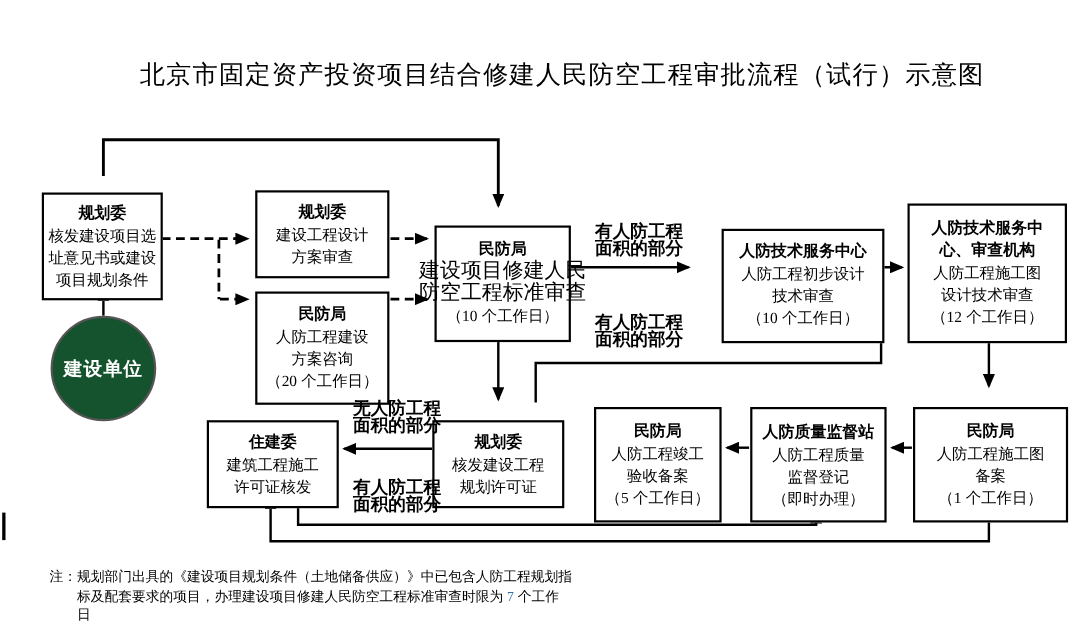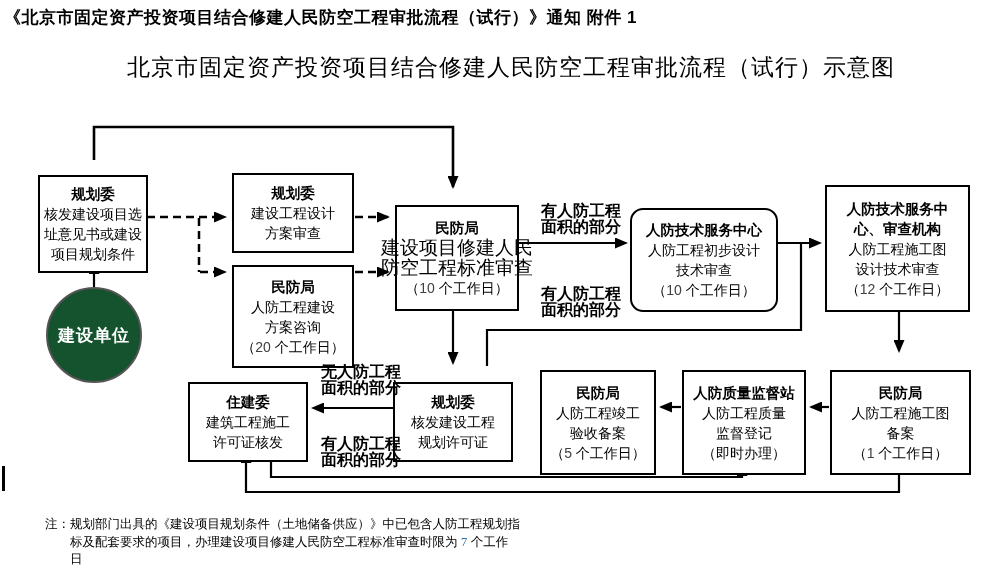--- a/index.html
+++ b/index.html
@@ -11,21 +11,21 @@
   .doc-header { position:absolute; left:4px; top:6px; font-size:17px; font-weight:bold; letter-spacing:0.5px; white-space:nowrap; }
   .diagram-title { position:absolute; left:127px; top:52px; font-size:23px; font-weight:normal; letter-spacing:1px; white-space:nowrap; }
   .box {
     position:absolute; background:#fff; border:2px solid #000; box-sizing:border-box;
     display:flex; flex-direction:column; align-items:center; justify-content:center;
     text-align:center; padding:2px 1px; z-index:2;margin-top:15px;
   }
   .box-title { font-weight:bold; font-size:14.5px; line-height:20px; white-space:pre; }
   .box-body  { font-size:14px; line-height:20px; white-space:pre; }
   .duration  { font-size:14px; line-height:20px; white-space:pre; }
-  .duration .num { color:#404040; font-family:Liberation Sans, sans-serif; }
+  .duration .num { color:#000000; font-family:Liberation Serif, serif; }
   .start-circle {
     position:absolute; left:46px; top:287px; width:96px; height:96px; border-radius:50%;
     background:#14532d; border:2px solid #555; box-sizing:border-box; z-index:2;
     display:flex; align-items:center; justify-content:center;
     color:#fff; font-weight:bold; font-size:17px; letter-spacing:1px;
   }
   .edge-label { position:absolute; font-size:16px; line-height:16px; white-space:pre; z-index:3;font-weight:bold; }
   .note { position:absolute; left:45px; top:516px; display:flex; font-size:12.5px; line-height:17.5px; }
   .note-prefix { white-space:pre; }
   .note-body { white-space:pre-line; width:520px; }
@@ -60,21 +60,20 @@
     </g>
     <g stroke="#000" fill="none" stroke-width="2.5" stroke-dasharray="8,5">
       <line x1="147" y1="217" x2="225" y2="217" marker-end="url(#arr)"></line>
       <line x1="199" y1="218" x2="199" y2="272"></line>
       <line x1="200" y1="272" x2="225" y2="272" marker-end="url(#arr)"></line>
       <line x1="355" y1="217" x2="388" y2="217" marker-end="url(#arr)"></line>
       <line x1="355" y1="272" x2="388" y2="272" marker-end="url(#arr)"></line>
     </g>
   </svg>
 
-  <div class="doc-header">《北京市固定资产投资项目结合修建人民防空工程审批流程（试行）》通知 附件 1</div>
   <div class="diagram-title">北京市固定资产投资项目结合修建人民防空工程审批流程（试行）示意图</div>
 
   <div class="start-circle">
     <span>建设单位</span>
   </div>
 
   <div class="box" style="left:38px; top:160px; width:110px; height:98px;">
     <div class="box-title">规划委</div>
     <div class="box-body">核发建设项目选
 址意见书或建设
@@ -94,21 +93,21 @@
     <div class="duration"><span>（</span><span class="num">20</span><span> 个工作日）</span></div>
   </div>
 
   <div class="box" style="left:395px; top:190px; width:124px; height:106px;">
     <div class="box-title">民防局</div>
     <div class="box-body" style="font-size:19px;">建设项目修建人民
 防空工程标准审查</div>
     <div class="duration"><span>（</span><span class="num">10</span><span> 个工作日）</span></div>
   </div>
 
-  <div class="box" style="left:630px; top:193px; width:148px; height:104px;border-radius:13px;">
+  <div class="box" style="left:656px; top:193px; width:148px; height:104px;">
     <div class="box-title">人防技术服务中心</div>
     <div class="box-body">人防工程初步设计
 技术审查</div>
     <div class="duration"><span>（</span><span class="num">10</span><span> 个工作日）</span></div>
   </div>
 
   <div class="box" style="left:825px; top:170px; width:145px; height:127px;">
     <div class="box-title">人防技术服务中
 心、审查机构</div>
     <div class="box-body">人防工程施工图

